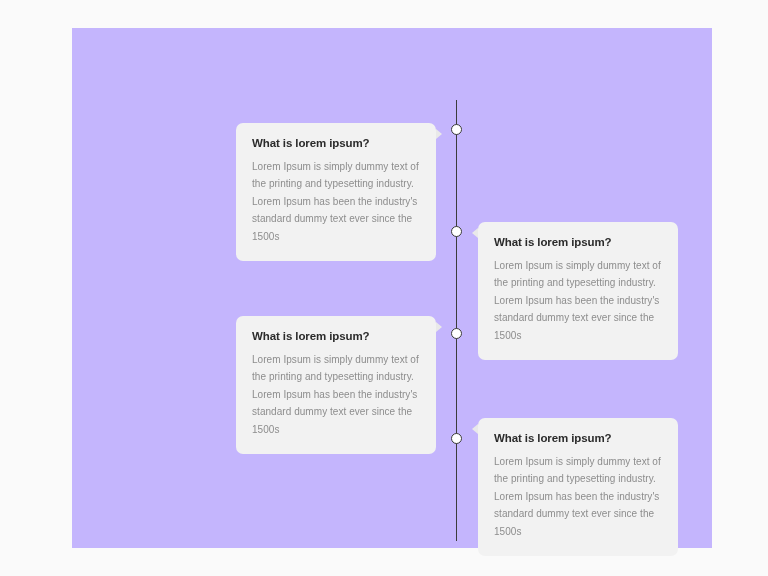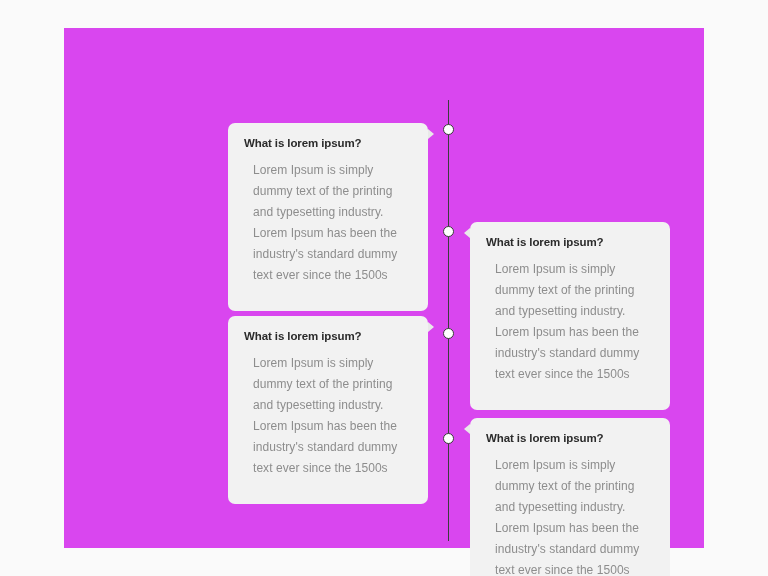--- a/index.html
+++ b/index.html
@@ -17,25 +17,25 @@
   .canvas {
     position: relative;
     width: 768px;
     height: 576px;
     background: #fafafa;
   }
 
   
   .panel {
     position: absolute;
-    left: 64px;
+    left: 72px;
     top: 28px;
     width: 640px;
     height: 520px;
-    background: #d946ef;
+    background: #c4b5fd;
   }
 
   
   .timeline-axis {
     position: absolute;
     left: 384px;
     top: 72px;
     width: 1px;
     height: 441px;
     background: #3c3c3c;
@@ -79,24 +79,24 @@
   .card-title {
     font-size: 11.5px;
     font-weight: bold;
     color: #2b2b2b;
     letter-spacing: -0.1px;
     margin: 0 0 7px 0;
     line-height: 1.2;
   }
 
   .card-body {
-    font-size: 12px;
+    font-size: 10px;
     color: #8d8d8d;
     line-height: 1.75;
-    margin: 9px;
+    margin: 0;
     letter-spacing: 0.05px;
   }
 
   
   .pointer {
     position: absolute;
     top: 6px;
     width: 0;
     height: 0;
     border-top: 5px solid transparent;

